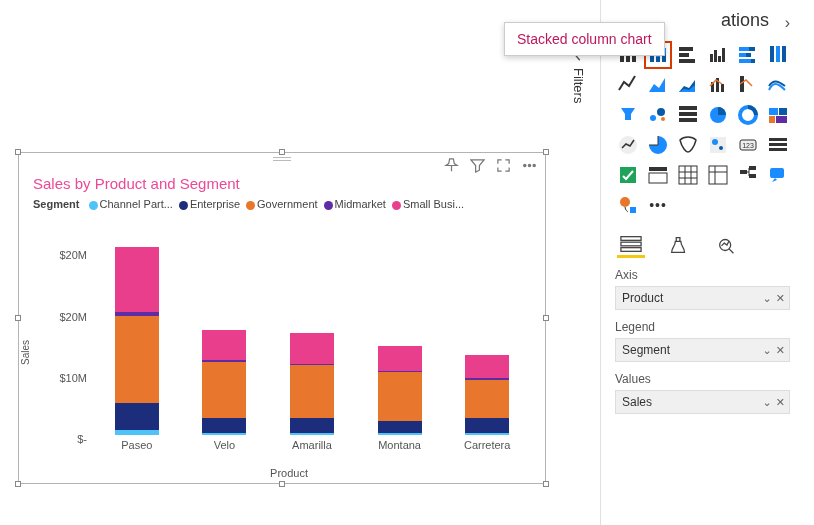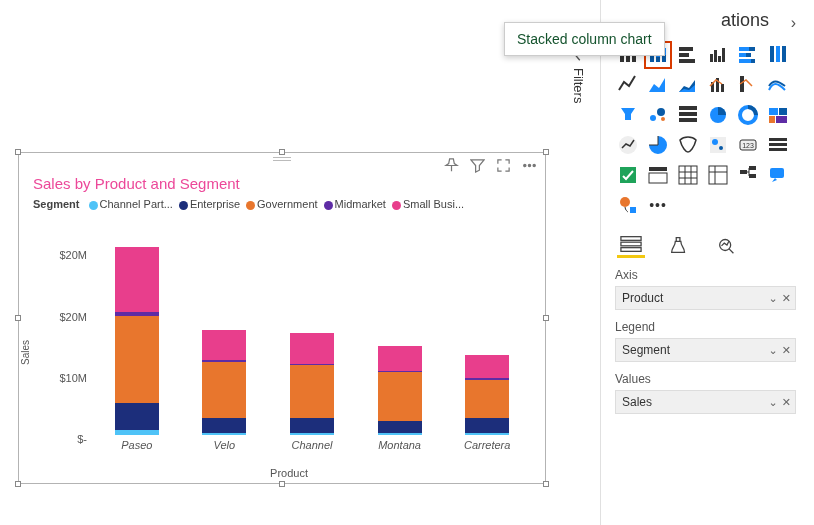--- a/index.html
+++ b/index.html
@@ -25,33 +25,33 @@
 
 .plot { position: absolute; left: 24px; top: 90px; right: 10px; bottom: 32px; }
 .ylabel { position: absolute; left: -18px; top: 50%; transform: translateX(-50%) rotate(-90deg); font-size: 10px; color: #555; }
 .xlabel { position: absolute; left: 50%; bottom: -28px; transform: translateX(-50%); font-size: 11px; color: #555; }
 .yaxis { position: absolute; left: 0; top: 0; bottom: 0; width: 48px; }
 .ytick { position: absolute; right: 4px; font-size: 11px; color: #555; transform: translateY(-50%); }
 .bars { position: absolute; left: 50px; right: 4px; top: 0; bottom: 0; display: flex; align-items: flex-end; justify-content: space-around; }
 .barcol { display: flex; flex-direction: column; align-items: center; width: 60px; }
 .stack { width: 44px; display: flex; flex-direction: column-reverse; }
 .seg { width: 100%; }
-.xticklabel { font-size: 11px; color: #555; margin-top: 4px; font-style: italic; }
+.xticklabel { font-size: 11px; color: #555; margin-top: 4px; }
 
 .filters-tab { position: absolute; left: 566px; top: 48px; width: 24px; display: flex; flex-direction: column; align-items: center; gap: 6px; cursor: pointer; }
 .filters-tab svg { width: 14px; height: 14px; stroke: #555; fill: none; stroke-width: 1.5; }
 .filters-label { writing-mode: vertical-rl; font-size: 13px; color: #333; }
 
-.viz-panel { position: absolute; left: 600px; top: 0; right: 0; bottom: 0; border-left: 1px solid #e0e0e0; padding: 8px 18px 0 14px; }
+.viz-panel { position: absolute; left: 600px; top: 0; right: 0; bottom: 0; border-left: 1px solid #e0e0e0; padding: 8px 24px 0 14px; }
 .viz-header { display: flex; align-items: center; justify-content: space-between; padding: 6px 0 10px 0; }
 .viz-header h2 { font-size: 15px; font-weight: 400; color: #333; visibility: hidden; }
 .viz-header .partial { position: absolute; left: 120px; top: 10px; font-size: 18px; font-weight: 400; color: #333; }
 .viz-header .chev { font-size: 16px; color: #555; cursor: pointer; }
 
-.tooltip { position: absolute; left: 504px; top: 22px; background: #fff; border: 1px solid #ccc; box-shadow: 0 2px 6px rgba(0,0,0,0.2); padding: 8px 12px; font-size: 14px; color: #14532d; z-index: 10; }
+.tooltip { position: absolute; left: 504px; top: 22px; background: #fff; border: 1px solid #ccc; box-shadow: 0 2px 6px rgba(0,0,0,0.2); padding: 8px 12px; font-size: 14px; color: #be185d; z-index: 10; }
 
 .viz-grid { display: grid; grid-template-columns: repeat(6, 26px); grid-auto-rows: 26px; gap: 4px; }
 .viz-icon { width: 26px; height: 26px; border: 0px solid #333; display: flex; align-items: center; justify-content: center; cursor: pointer; }
 .viz-icon.selected { outline: 2px solid #d83b01; outline-offset: -1px; }
 .viz-icon svg { width: 22px; height: 22px; }
 .viz-icon .more { font-size: 14px; color: #333; letter-spacing: 1px; }
 
 .mode-tabs { display: flex; gap: 20px; margin: 14px 0 4px 2px; }
 .mode-tabs .tab { width: 28px; height: 26px; display: flex; align-items: center; justify-content: center; cursor: pointer; }
 .mode-tabs .tab.active { border-bottom: 3px solid #f2c811; }
@@ -128,21 +128,21 @@
             <div class="xticklabel">Velo</div>
           </div>
           <div class="barcol">
             <div class="stack">
               <div class="seg" style="height: 1.71176px; background: rgb(79, 195, 247);"></div>
               <div class="seg" style="height: 14.8353px; background: rgb(28, 46, 123);"></div>
               <div class="seg" style="height: 53.0647px; background: rgb(232, 118, 45);"></div>
               <div class="seg" style="height: 1.71176px; background: rgb(94, 44, 165);"></div>
               <div class="seg" style="height: 30.8118px; background: rgb(232, 62, 140);"></div>
             </div>
-            <div class="xticklabel">Channel</div>
+            <div class="xticklabel">Amarilla</div>
           </div>
           <div class="barcol">
             <div class="stack">
               <div class="seg" style="height: 1.71176px; background: rgb(79, 195, 247);"></div>
               <div class="seg" style="height: 12.5529px; background: rgb(28, 46, 123);"></div>
               <div class="seg" style="height: 48.5px; background: rgb(232, 118, 45);"></div>
               <div class="seg" style="height: 1.71176px; background: rgb(94, 44, 165);"></div>
               <div class="seg" style="height: 24.5353px; background: rgb(232, 62, 140);"></div>
             </div>
             <div class="xticklabel">Montana</div>

